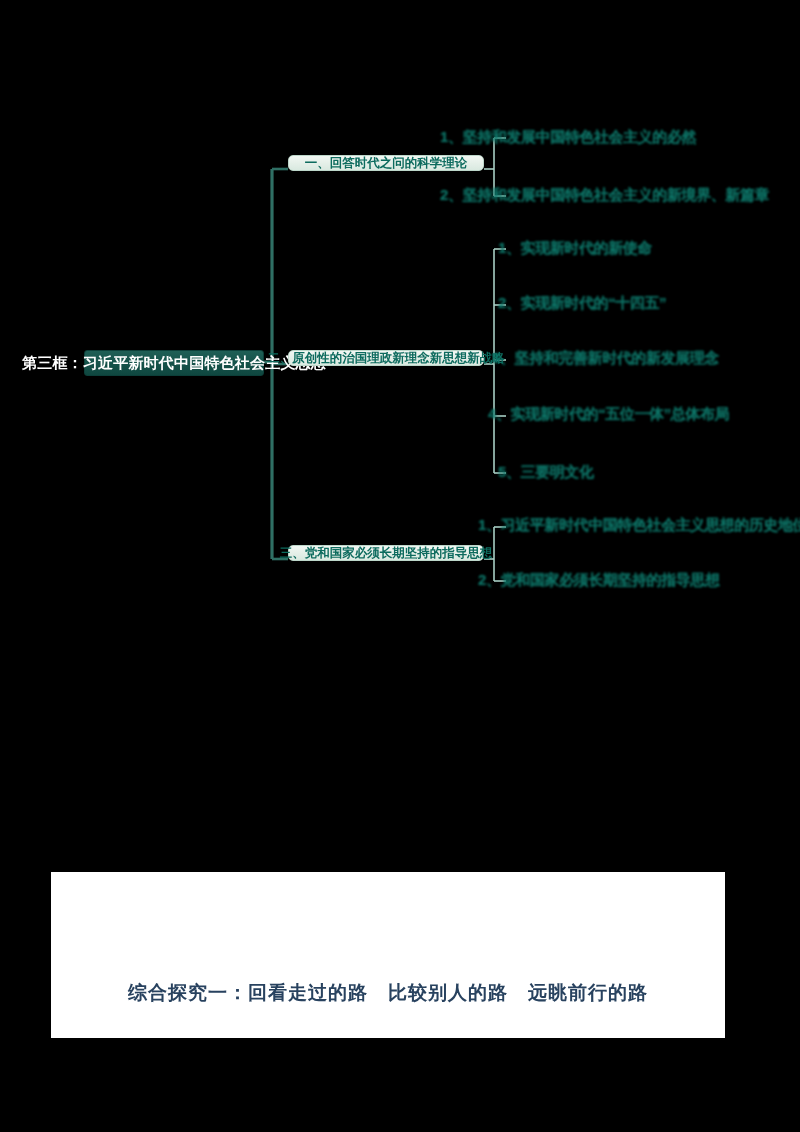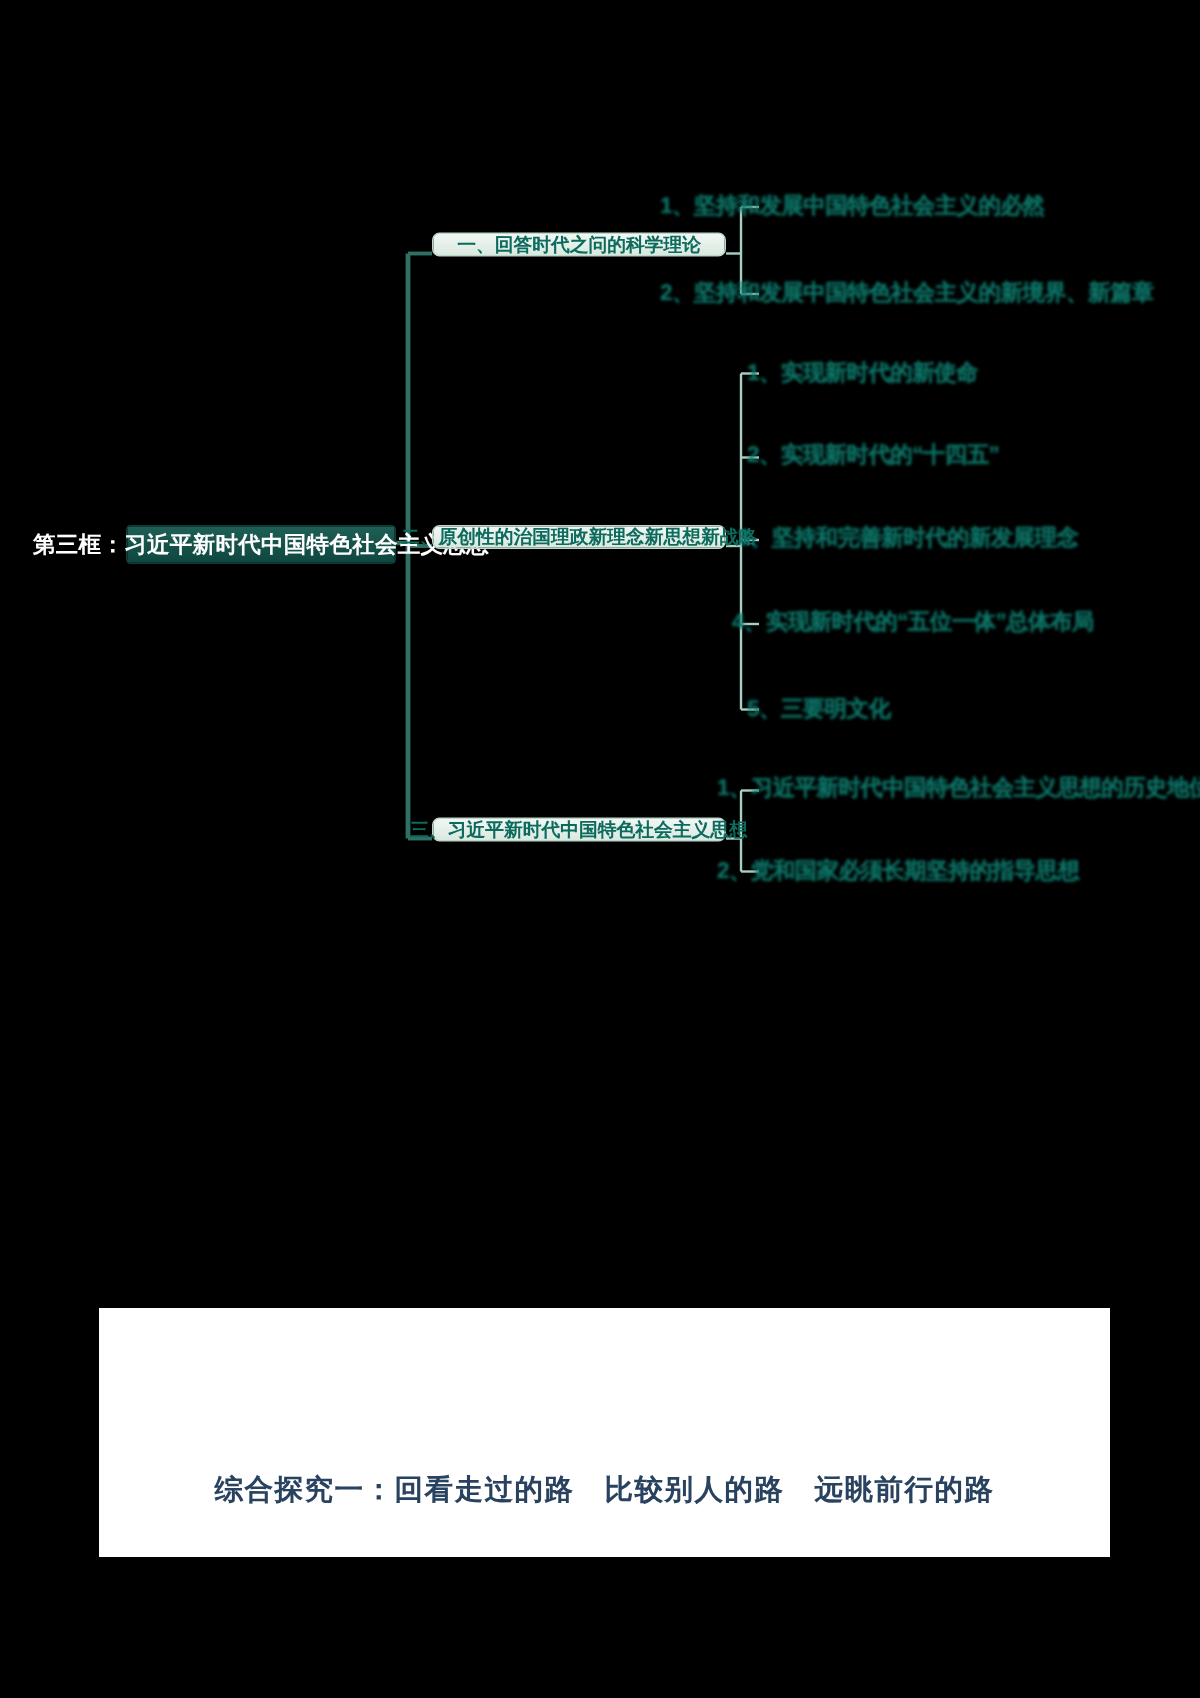--- a/index.html
+++ b/index.html
@@ -103,21 +103,21 @@
     position: absolute;
     left: 0;
     top: 640px;
     width: 800px;
     height: 160px;
   }
 
   
   #bottom-card {
     position: absolute;
-    left: 66px;
+    left: 51px;
     top: 872px;
     width: 674px;
     height: 166px;
     background: #ffffff;
   }
   .card-heading {
     position: absolute;
     left: 0;
     right: 0;
     top: 108px;
@@ -163,21 +163,21 @@
       <path d="M484 559 L494 559" stroke="#a8cfc4" stroke-width="1.6" fill="none"></path>
       <path d="M494 527 L494 581" stroke="#a8cfc4" stroke-width="1.6" fill="none"></path>
       <path d="M494 527 L506 527" stroke="#a8cfc4" stroke-width="1.6" fill="none"></path>
       <path d="M494 581 L506 581" stroke="#a8cfc4" stroke-width="1.6" fill="none"></path>
     </svg>
 
     <div class="node-root">第三框：习近平新时代中国特色社会主义思想</div>
 
     <div class="node-l1 n1">一、回答时代之问的科学理论</div>
     <div class="node-l1 n2">二、原创性的治国理政新理念新思想新战略</div>
-    <div class="node-l1 n3">三、习近平新时代中国特色社会主义思想</div>
+    <div class="node-l1 n3">三、党和国家必须长期坚持的指导思想</div>
 
     <div class="leaf" style="left:440px; top:128px;">1、坚持和发展中国特色社会主义的必然</div>
     <div class="leaf" style="left:440px; top:186px;">2、坚持和发展中国特色社会主义的新境界、新篇章</div>
 
     <div class="leaf" style="left:498px; top:239px;">1、实现新时代的新使命</div>
     <div class="leaf" style="left:498px; top:294px;">2、实现新时代的“十四五”</div>
     <div class="leaf" style="left:492px; top:349px;">3、坚持和完善新时代的新发展理念</div>
     <div class="leaf" style="left:488px; top:405px;">4、实现新时代的“五位一体”总体布局</div>
     <div class="leaf" style="left:498px; top:463px;">5、三要明文化</div>
 

